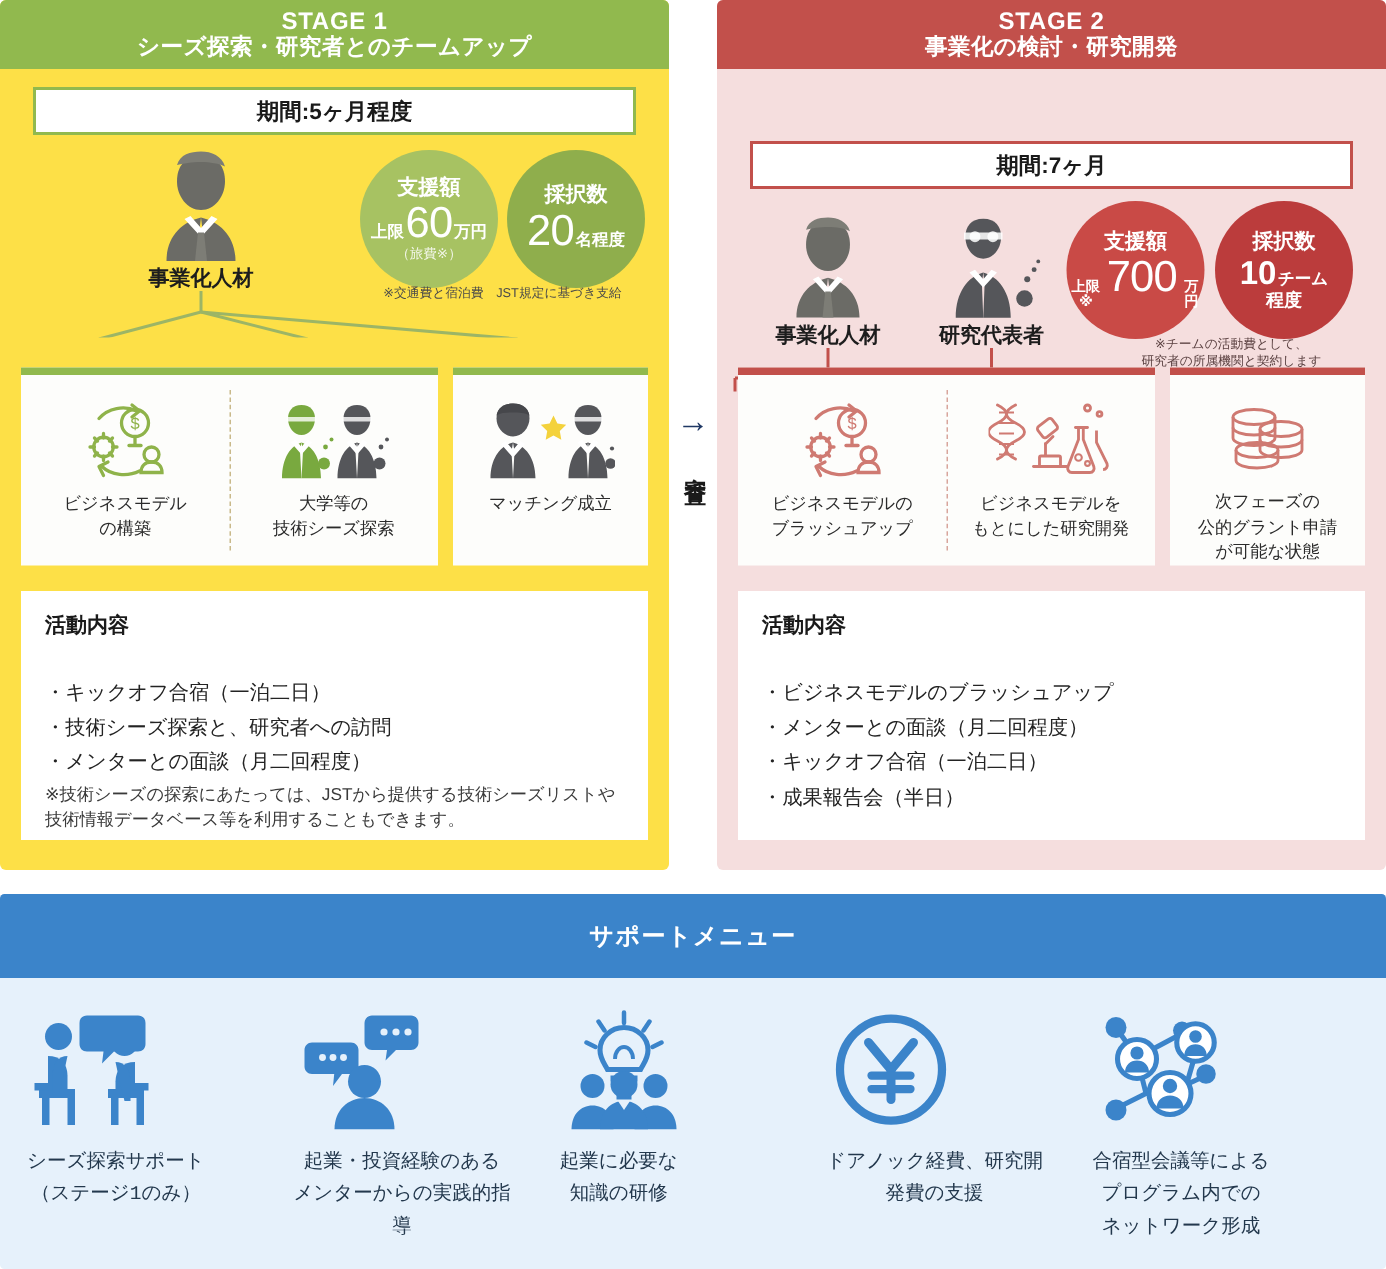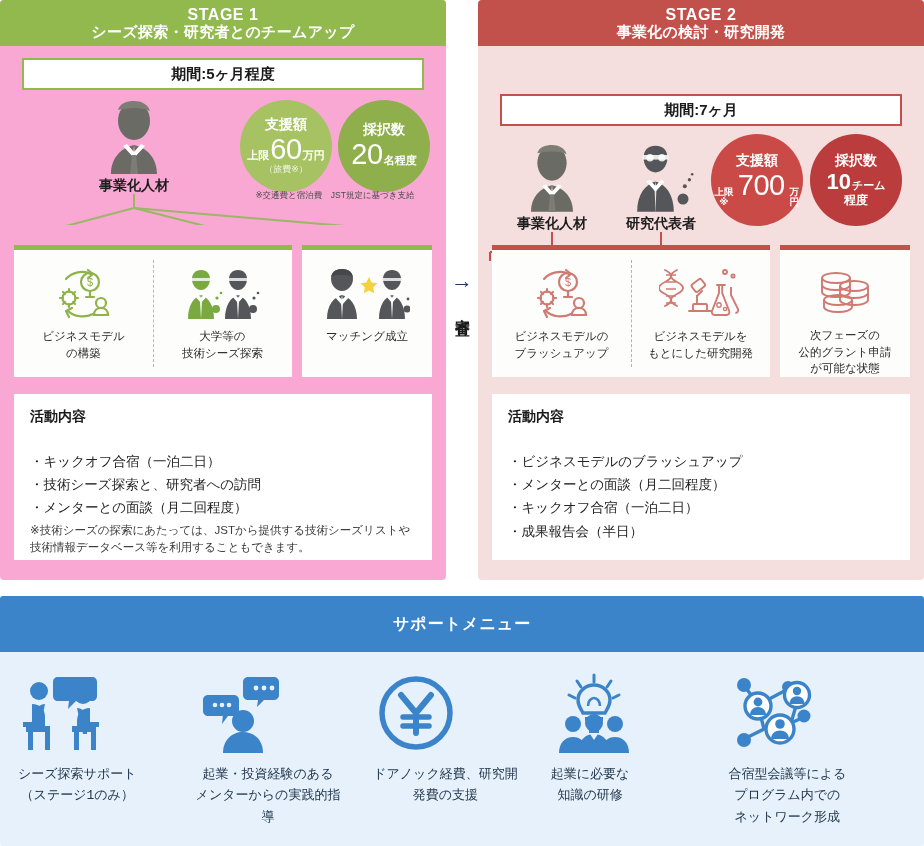--- a/index.html
+++ b/index.html
@@ -13,21 +13,21 @@
 
   
   .stage {
     position: absolute;
     top: 0;
     width: 446px;
     height: 580px;
     border-radius: 4px;
     overflow: hidden;
   }
-  .stage.s1 { left: 0;   background: #f9a8d4; }
+  .stage.s1 { left: 0;   background: #fde047; }
   .stage.s2 { left: 478px; background: #f5dede; }
 
   .stage-head {
     height: 46px;
     display: flex; flex-direction: column;
     align-items: center; justify-content: center;
     color: #ffffff;
     line-height: 1.12;
   }
   .s1 .stage-head { background: #91b94e; }
@@ -384,20 +384,22 @@
 
       <div class="badge red dark" style="left:332px; top:8px;">
         <div class="b-t">採択数</div>
         <div class="b-m">
           <span class="big2">10</span>
           <span class="sm">チーム</span>
         </div>
         <div class="b-b">程度</div>
       </div>
 
+      <div class="bnote" style="left:248px; top:98px; width:190px;">※チームの活動費として、
+研究者の所属機関と契約します</div>
     </div>
 
     <div class="cards" style="top:245px;">
       <div class="card-group g2">
         <div class="divider"></div>
         <div class="card">
           <div class="ic">
             <svg width="60" height="52" viewBox="0 0 60 52" fill="none" stroke="#cf7a72" stroke-width="2.2">
               <circle cx="36" cy="15" r="9"></circle>
               <path d="M36 24v5"></path>
@@ -515,49 +517,49 @@
             <path d="M27 80c0-13 9-21 20-21s20 8 20 21z"></path>
           </svg>
         </div>
         <div class="scap">起業・投資経験のある
 メンターからの実践的指
 導</div>
       </div>
 
       <div class="sup-item">
         <div class="sic">
-          <svg width="86" height="80" viewBox="0 0 86 80" aria-hidden="true">
-            <circle cx="43" cy="40" r="34" fill="none" stroke="#3b84ca" stroke-width="5.5"></circle>
-            <path d="M28 22l15 18 15-18" fill="none" stroke="#3b84ca" stroke-width="6" stroke-linecap="round" stroke-linejoin="round"></path>
-            <path d="M43 40v20" stroke="#3b84ca" stroke-width="6" stroke-linecap="round"></path>
-            <path d="M30 44h26M30 53h26" stroke="#3b84ca" stroke-width="5.5" stroke-linecap="round"></path>
-          </svg>
-        </div>
-        <div class="scap">ドアノック経費、研究開
-発費の支援</div>
-      </div>
-
-      <div class="sup-item">
-        <div class="sic">
           <svg width="86" height="80" viewBox="0 0 86 80" aria-hidden="true" fill="#3b84ca">
             <path d="M43 2v7M26 8l4 6M60 8l-4 6M18 22l6 3M68 22l-6 3" stroke="#3b84ca" stroke-width="3" stroke-linecap="round"></path>
             <path d="M43 12c-9 0-16 7-16 15 0 6 3 9 5 13h22c2-4 5-7 5-13 0-8-7-15-16-15z" fill="none" stroke="#3b84ca" stroke-width="3.4"></path>
             <path d="M37 33c0-5 3-8 6-8s6 3 6 8" fill="none" stroke="#3b84ca" stroke-width="2.6"></path>
             <path d="M34 44h18v4H34zM36 50h14v4H36zM38 56h10v4H38z"></path>
             <circle cx="22" cy="51" r="8"></circle>
             <path d="M8 80c0-10 6-16 14-16s14 6 14 16z"></path>
             <circle cx="64" cy="51" r="8"></circle>
             <path d="M50 80c0-10 6-16 14-16s14 6 14 16z"></path>
             <circle cx="43" cy="50" r="9"></circle>
             <path d="M27 80c0-12 7-19 16-19s16 7 16 19z"></path>
             <path d="M39 61l4 6 4-6" fill="#e6f1fb"></path>
           </svg>
         </div>
         <div class="scap">起業に必要な
 知識の研修</div>
+      </div>
+
+      <div class="sup-item">
+        <div class="sic">
+          <svg width="86" height="80" viewBox="0 0 86 80" aria-hidden="true">
+            <circle cx="43" cy="40" r="34" fill="none" stroke="#3b84ca" stroke-width="5.5"></circle>
+            <path d="M28 22l15 18 15-18" fill="none" stroke="#3b84ca" stroke-width="6" stroke-linecap="round" stroke-linejoin="round"></path>
+            <path d="M43 40v20" stroke="#3b84ca" stroke-width="6" stroke-linecap="round"></path>
+            <path d="M30 44h26M30 53h26" stroke="#3b84ca" stroke-width="5.5" stroke-linecap="round"></path>
+          </svg>
+        </div>
+        <div class="scap">ドアノック経費、研究開
+発費の支援</div>
       </div>
 
       <div class="sup-item">
         <div class="sic">
           <svg width="86" height="80" viewBox="0 0 86 80" aria-hidden="true">
             <g stroke="#3b84ca" stroke-width="3.4" fill="none">
               <path d="M16 12 L30 32 M30 32 L60 16 M60 16 L70 26 M70 26 L63 50 M63 50 L36 56 M36 56 L30 32 M36 56 L16 66 M63 50 L76 44"></path>
             </g>
             <g fill="#3b84ca">
               <circle cx="16" cy="12" r="7"></circle>

